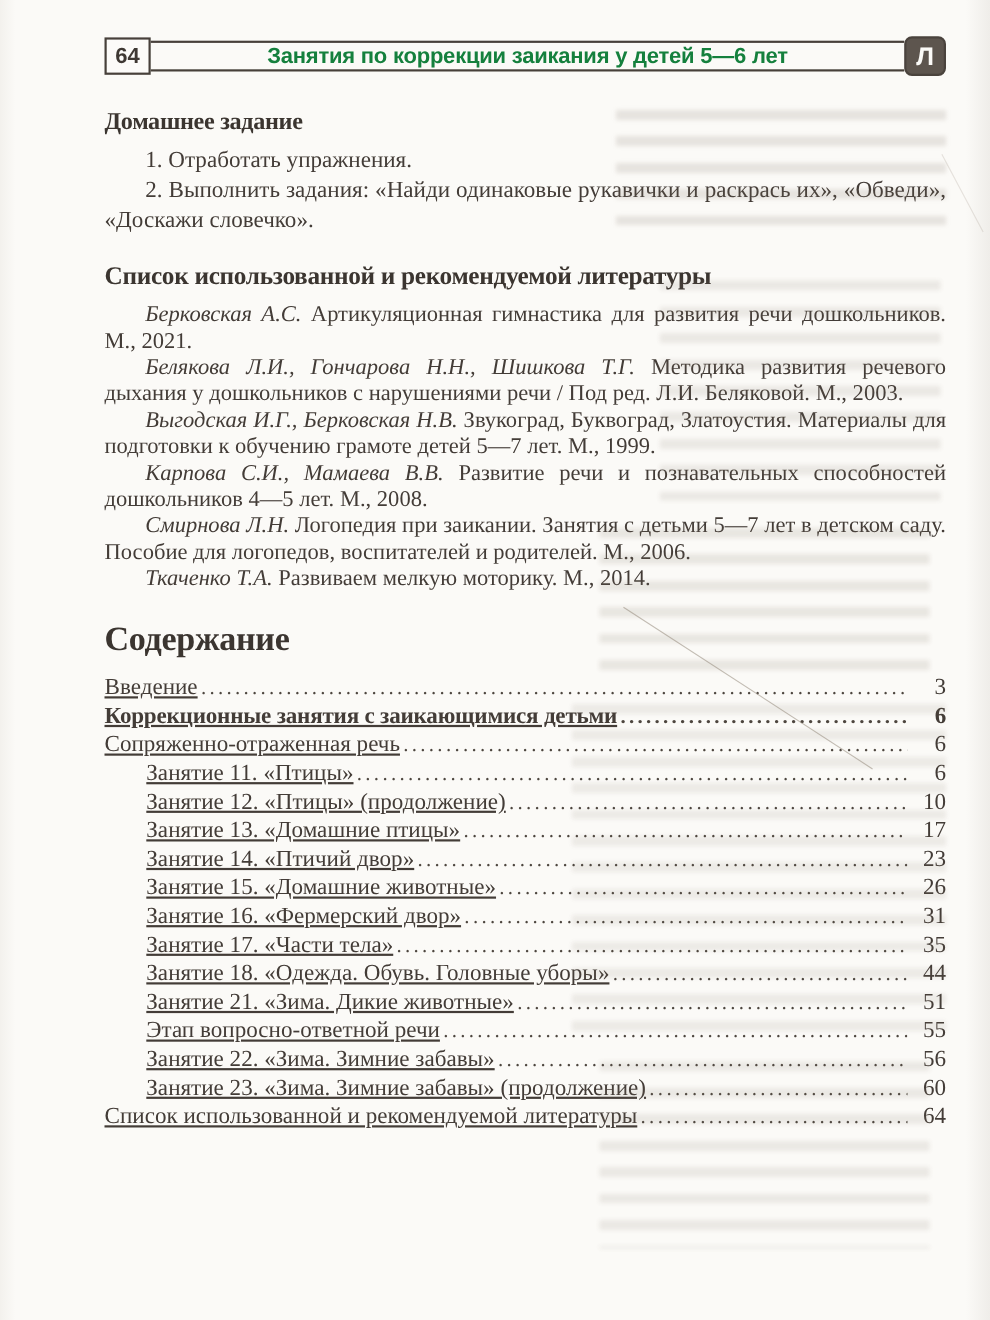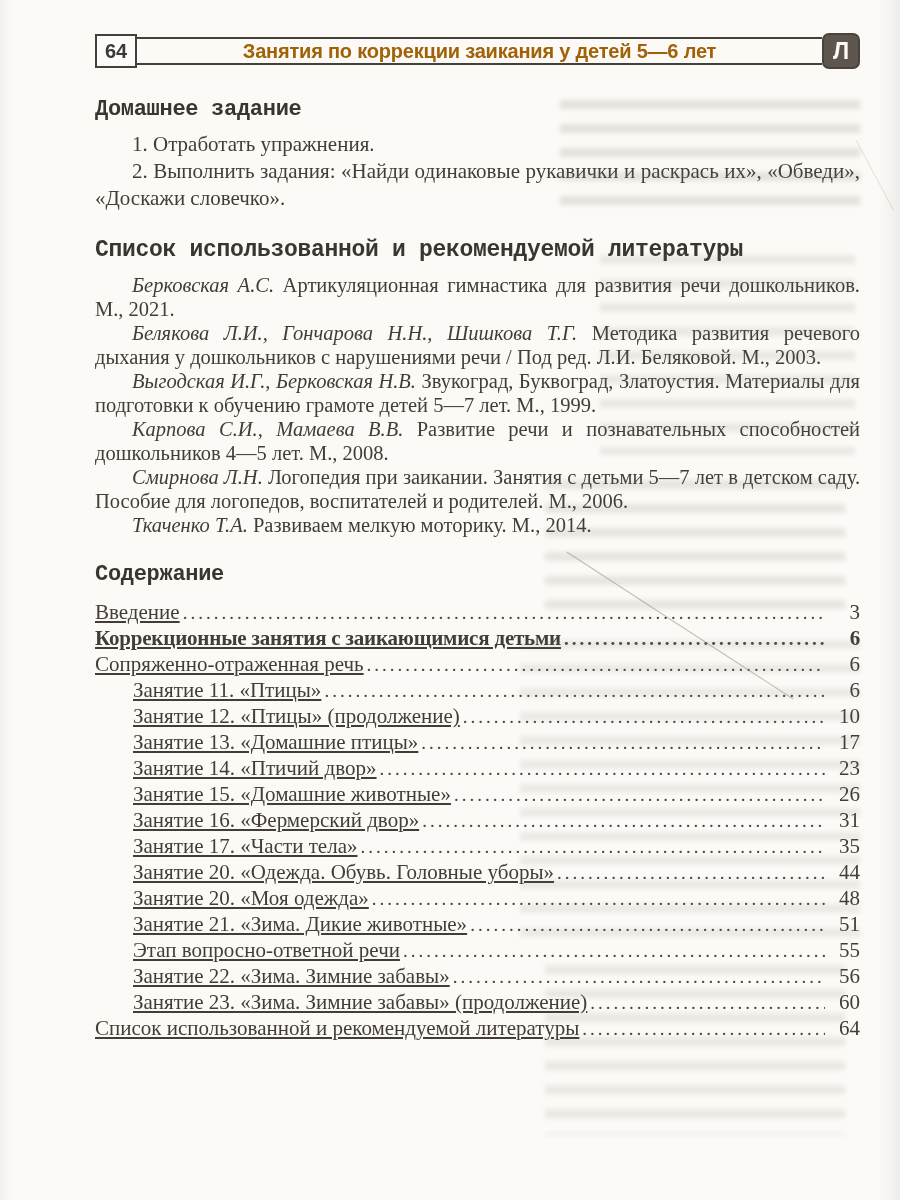--- a/index.html
+++ b/index.html
@@ -20,37 +20,37 @@
     display:flex; align-items:center; justify-content:center;
     font-family:"Liberation Sans", sans-serif; font-weight:700; font-size:20px; color:#3e3833;
   }
   .hdr-bar{
     flex:1 1 auto; height:28px;
     border-top:2px solid #47403a; border-bottom:2px solid #47403a;
     display:flex; align-items:center; justify-content:center;
   }
   .hdr-title{
     font-family:"Liberation Sans", sans-serif; font-weight:700; font-size:20px;
-    letter-spacing:-0.2px; color:#a16207; white-space:nowrap;
+    letter-spacing:-0.2px; color:#15803d; white-space:nowrap;
   }
   .hdr-letter{
     width:38px; height:36px; flex:0 0 auto;
     background:#5d554e; border:2px solid #4a433d; border-radius:7px;
     display:flex; align-items:center; justify-content:center;
     font-family:"Liberation Sans", sans-serif; font-weight:700; font-size:23px; color:#fbfaf7;
   }
 
   
   .h-sans{
-    font-family:Liberation Mono, monospace; font-weight:700; color:#3b3530;
+    font-family:Liberation Serif, serif; font-weight:700; color:#3b3530;
     letter-spacing:-0.3px;
   }
   .hw-head{ font-size:22px; margin:28px 0 9px; }
   .bib-head{ font-size:23px; margin:25px 0 10px; }
-  .toc-head{ font-size:22px; margin:25px 0 13px; }
+  .toc-head{ font-size:31px; margin:25px 0 13px; }
 
   
   .para{
     font-size:21px; line-height:27px; text-indent:37px; text-align:justify;
   }
   .bib-entry{
     font-size:20.5px; line-height:24px; text-indent:37px; text-align:justify;
   }
   .bib-authors{ font-style:italic; }
 
@@ -174,28 +174,23 @@
         <span class="toc-label">Занятие 16. «Фермерский двор»</span>
         <span class="toc-dots"></span>
         <span class="toc-page">31</span>
       </div>
     <div class="toc-line indent">
         <span class="toc-label">Занятие 17. «Части тела»</span>
         <span class="toc-dots"></span>
         <span class="toc-page">35</span>
       </div>
     <div class="toc-line indent">
-        <span class="toc-label">Занятие 20. «Одежда. Обувь. Головные уборы»</span>
+        <span class="toc-label">Занятие 18. «Одежда. Обувь. Головные уборы»</span>
         <span class="toc-dots"></span>
         <span class="toc-page">44</span>
-      </div>
-    <div class="toc-line indent">
-        <span class="toc-label">Занятие 20. «Моя одежда»</span>
-        <span class="toc-dots"></span>
-        <span class="toc-page">48</span>
       </div>
     <div class="toc-line indent">
         <span class="toc-label">Занятие 21. «Зима. Дикие животные»</span>
         <span class="toc-dots"></span>
         <span class="toc-page">51</span>
       </div>
     <div class="toc-line indent">
         <span class="toc-label">Этап вопросно-ответной речи</span>
         <span class="toc-dots"></span>
         <span class="toc-page">55</span>

